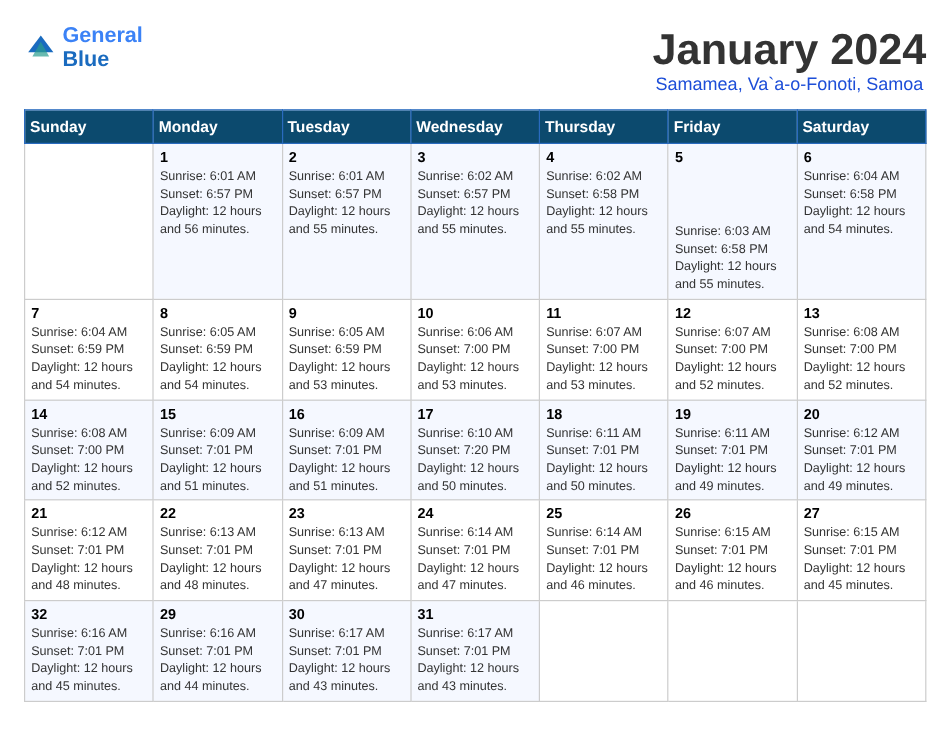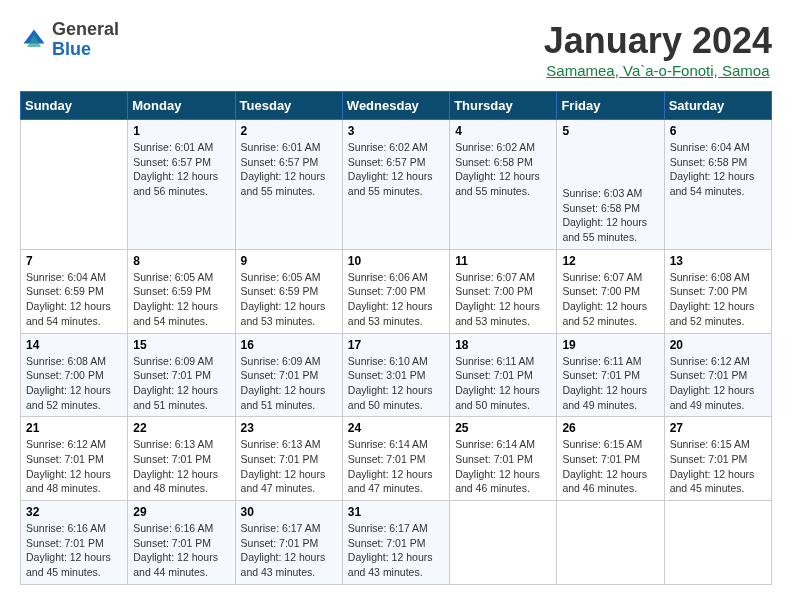--- a/index.html
+++ b/index.html
@@ -19,38 +19,37 @@
     .logo {
       display: flex;
       align-items: center;
       gap: 4px;
     }
     .logo-text {
       font-size: 18px;
       font-weight: bold;
       line-height: 1.1;
     }
-    .logo-general { color: #404040; }
+    .logo-general { color: #3b82f6; }
     .logo-blue { color: #1a6bbf; }
     .logo-icon {
       width: 28px;
       height: 28px;
     }
     .title-block {
       text-align: center;
     }
     .calendar-title {
       font-size: 36px;
       font-weight: bold;
       color: #333;
     }
     .calendar-subtitle {
       font-size: 15px;
-      color: #15803d;
-      text-decoration: underline;
+      color: #1d4ed8;
     }
     table {
       width: 100%;
       border-collapse: collapse;
       font-size: 11px;
     }
     thead tr th {
       background-color: #0c4a6e;
       color: #fff;
       padding: 6px 4px;
@@ -218,21 +217,21 @@
         </td>
         <td>
           <span class="day-number">16</span>
           <div class="day-info" style="white-space: pre-line;">Sunrise: 6:09 AM
 Sunset: 7:01 PM
 Daylight: 12 hours and 51 minutes.</div>
         </td>
         <td>
           <span class="day-number">17</span>
           <div class="day-info" style="white-space: pre-line;">Sunrise: 6:10 AM
-Sunset: 3:01 PM
+Sunset: 7:20 PM
 Daylight: 12 hours and 50 minutes.</div>
         </td>
         <td>
           <span class="day-number">18</span>
           <div class="day-info" style="white-space: pre-line;">Sunrise: 6:11 AM
 Sunset: 7:01 PM
 Daylight: 12 hours and 50 minutes.</div>
         </td>
         <td>
           <span class="day-number">19</span>

